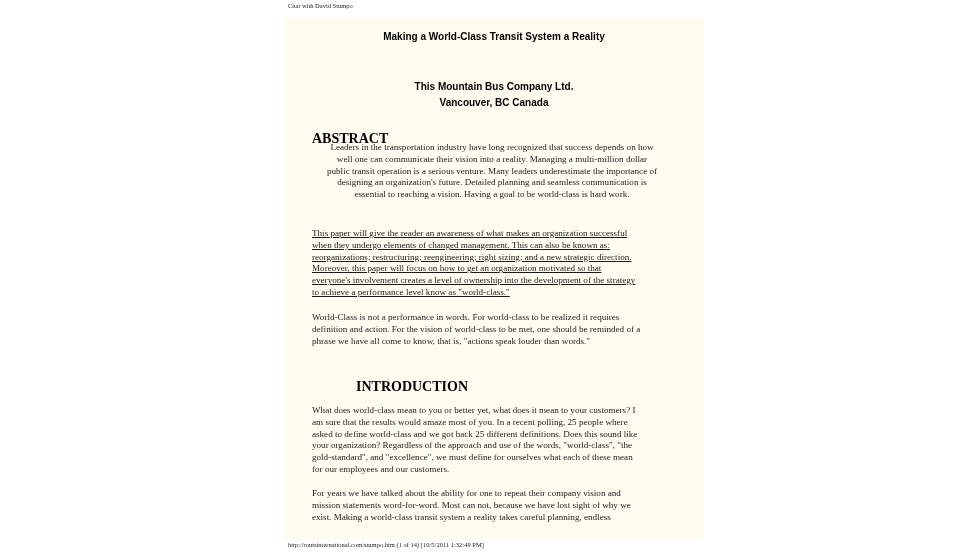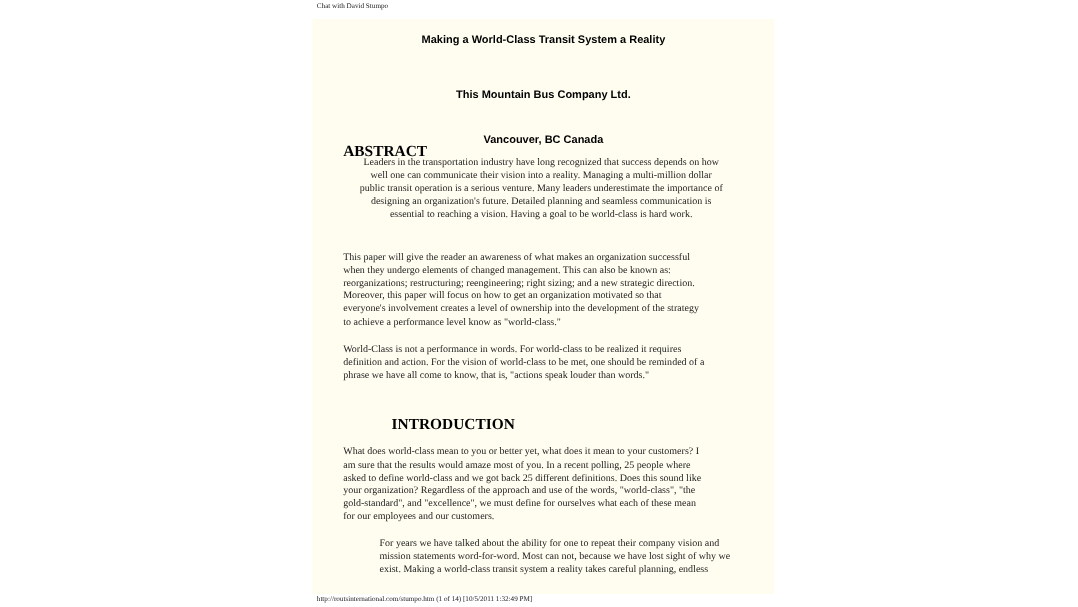--- a/index.html
+++ b/index.html
@@ -30,43 +30,43 @@
   }
 </style>
 </head>
 <body>
 
 <div class="page-header">Chat with David Stumpo</div>
 
 <div class="content">
   <div class="title-line" style="top:14px;">Making a World-Class Transit System a Reality</div>
   <div class="title-line" style="top:64px;">This Mountain Bus Company Ltd.</div>
-  <div class="title-line" style="top:105px;">Vancouver, BC Canada</div>
+  <div class="title-line" style="top:80px;">Vancouver, BC Canada</div>
 
   <div class="heading" style="top:114px;">ABSTRACT</div>
   <div class="para" style="top:125px;text-align:center;">Leaders in the transportation industry have long recognized that success depends on how
 well one can communicate their vision into a reality. Managing a multi-million dollar
 public transit operation is a serious venture. Many leaders underestimate the importance of
 designing an organization's future. Detailed planning and seamless communication is
 essential to reaching a vision. Having a goal to be world-class is hard work.</div>
-  <div class="para" style="top:211px;">This paper will give the reader an awareness of what makes an organization successful
+  <div class="para" style="top:211px;text-decoration:underline;">This paper will give the reader an awareness of what makes an organization successful
 when they undergo elements of changed management. This can also be known as:
 reorganizations; restructuring; reengineering; right sizing; and a new strategic direction.
 Moreover, this paper will focus on how to get an organization motivated so that
 everyone's involvement creates a level of ownership into the development of the strategy
 to achieve a performance level know as "world-class."</div>
   <div class="para" style="top:295px;">World-Class is not a performance in words. For world-class to be realized it requires
 definition and action. For the vision of world-class to be met, one should be reminded of a
 phrase we have all come to know, that is, "actions speak louder than words."</div>
 
   <div class="heading" style="top:362px;margin-left:44px;">INTRODUCTION</div>
   <div class="para" style="top:388px;">What does world-class mean to you or better yet, what does it mean to your customers? I
 am sure that the results would amaze most of you. In a recent polling, 25 people where
 asked to define world-class and we got back 25 different definitions. Does this sound like
 your organization? Regardless of the approach and use of the words, "world-class", "the
 gold-standard", and "excellence", we must define for ourselves what each of these mean
 for our employees and our customers.</div>
-  <div class="para" style="top:471px;margin-left:33px;">For years we have talked about the ability for one to repeat their company vision and
+  <div class="para" style="top:471px;">For years we have talked about the ability for one to repeat their company vision and
 mission statements word-for-word. Most can not, because we have lost sight of why we
 exist. Making a world-class transit system a reality takes careful planning, endless</div>
 </div>
 
 <div class="page-footer">http://routsinternational.com/stumpo.htm (1 of 14) [10/5/2011 1:32:49 PM]</div>
 
 </body></html>

